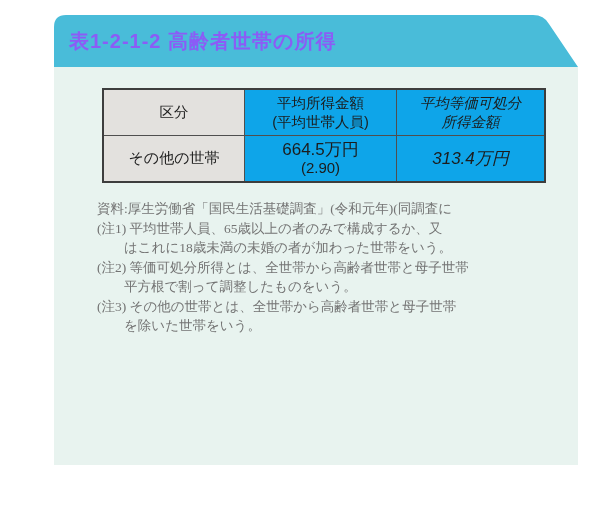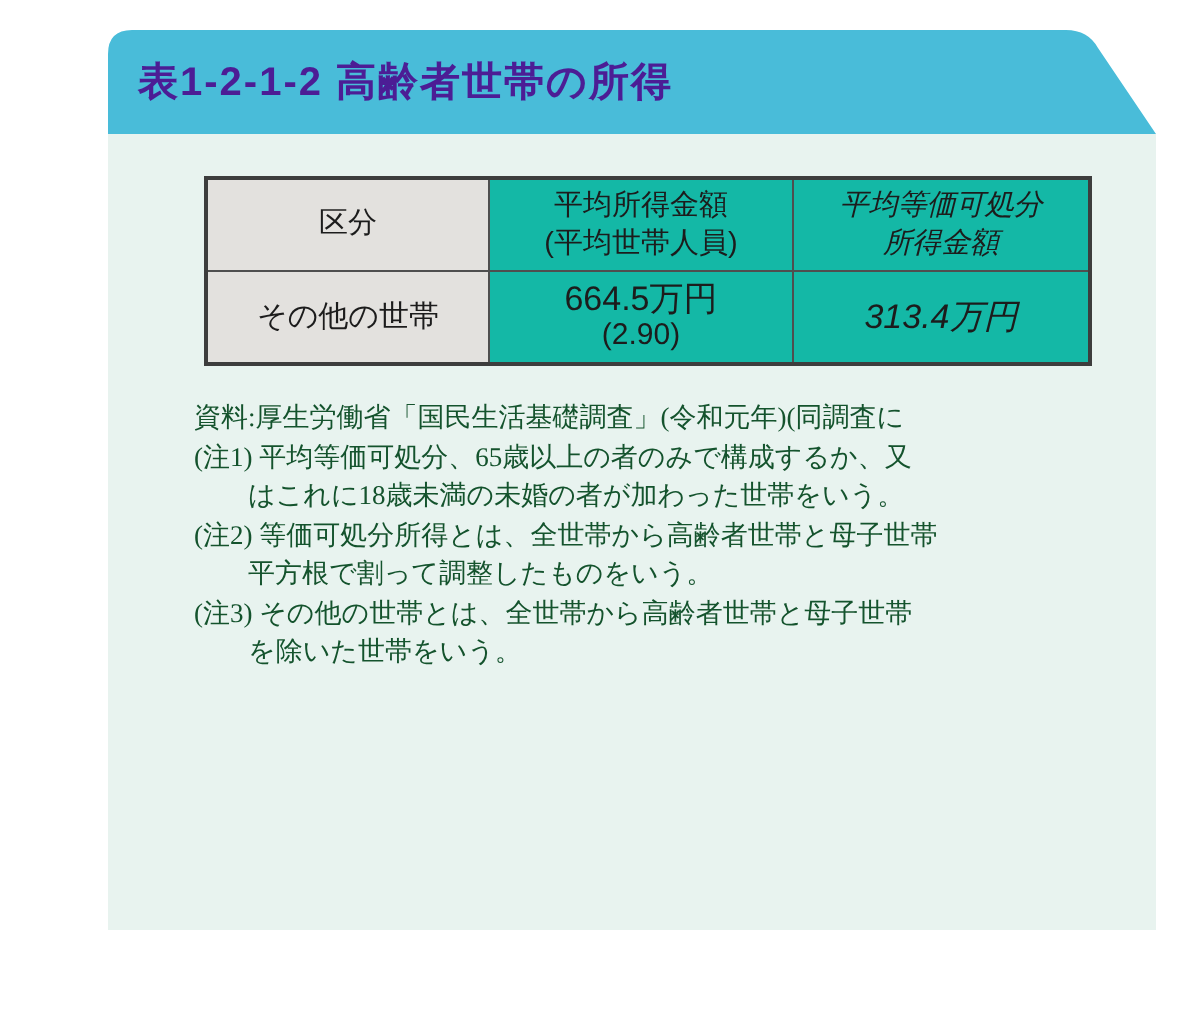--- a/index.html
+++ b/index.html
@@ -8,32 +8,32 @@
     width:600px;height:518px;
     background:#ffffff;
     font-family:"Liberation Sans","DejaVu Sans",sans-serif;
     overflow:hidden;
   }
   .panel-wrap{position:absolute;left:54px;top:15px;width:524px;}
   .titlebar{position:relative;width:524px;height:52px;}
   .titlebar svg{display:block;width:524px;height:52px;}
   .title-text{
     position:absolute;left:15px;top:50%;transform:translateY(-50%);
-    color:#4c1d95;font-size:20px;font-weight:600;letter-spacing:1px;
+    color:#8b5cf6;font-size:20px;font-weight:600;letter-spacing:1px;
     white-space:nowrap;
   }
   .panel-body{
     width:524px;height:398px;box-sizing:border-box;
     background:#e8f3ef;
     padding-top:21px;
   }
   table.income{
     margin-left:48px;
     border-collapse:collapse;
-    background:#14b8a6;
+    background:#0ea5e9;
     border:2px solid #3d3d3d;
     table-layout:fixed;
     color:#1c1c1c;
   }
   table.income td,table.income th{
     border:1px solid #4f4f4f;
     text-align:center;vertical-align:middle;
     height:45px;padding:0;
     font-weight:normal;
   }
@@ -41,21 +41,21 @@
   .col-income{width:151px;margin-top:12px;}
   .col-equiv{width:147px;font-style:italic;}
   .hdr{font-size:14.5px;line-height:1.25;}
   .cat{font-size:15px;}
   .num{font-size:17px;line-height:1.15;}
   .sub{font-size:15px;line-height:1.2;}
   .equiv{font-size:17px;}
   .notes{
     margin-left:43px;margin-top:16px;width:450px;
     font-family:"Liberation Serif","DejaVu Serif",serif;
-    font-size:13.5px;line-height:19.5px;color:#14532d;
+    font-size:13.5px;line-height:19.5px;color:#737373;
   }
   .note-cont{padding-left:2em;}
 </style>
 </head>
 <body>
 
 <div class="page">
   <div class="panel-wrap">
 
     <div class="titlebar">
@@ -92,21 +92,21 @@
           </tr>
 
         </tbody>
       </table>
 
       <div class="notes">
         <div class="note">
           <div class="note-head">資料:厚生労働省「国民生活基礎調査」(令和元年)(同調査に</div>
         </div>
         <div class="note">
-          <div class="note-head">(注1) 平均等価可処分、65歳以上の者のみで構成するか、又</div>
+          <div class="note-head">(注1) 平均世帯人員、65歳以上の者のみで構成するか、又</div>
           <div class="note-cont">はこれに18歳未満の未婚の者が加わった世帯をいう。</div>
         </div>
         <div class="note">
           <div class="note-head">(注2) 等価可処分所得とは、全世帯から高齢者世帯と母子世帯</div>
           <div class="note-cont">平方根で割って調整したものをいう。</div>
         </div>
         <div class="note">
           <div class="note-head">(注3) その他の世帯とは、全世帯から高齢者世帯と母子世帯</div>
           <div class="note-cont">を除いた世帯をいう。</div>
         </div>

